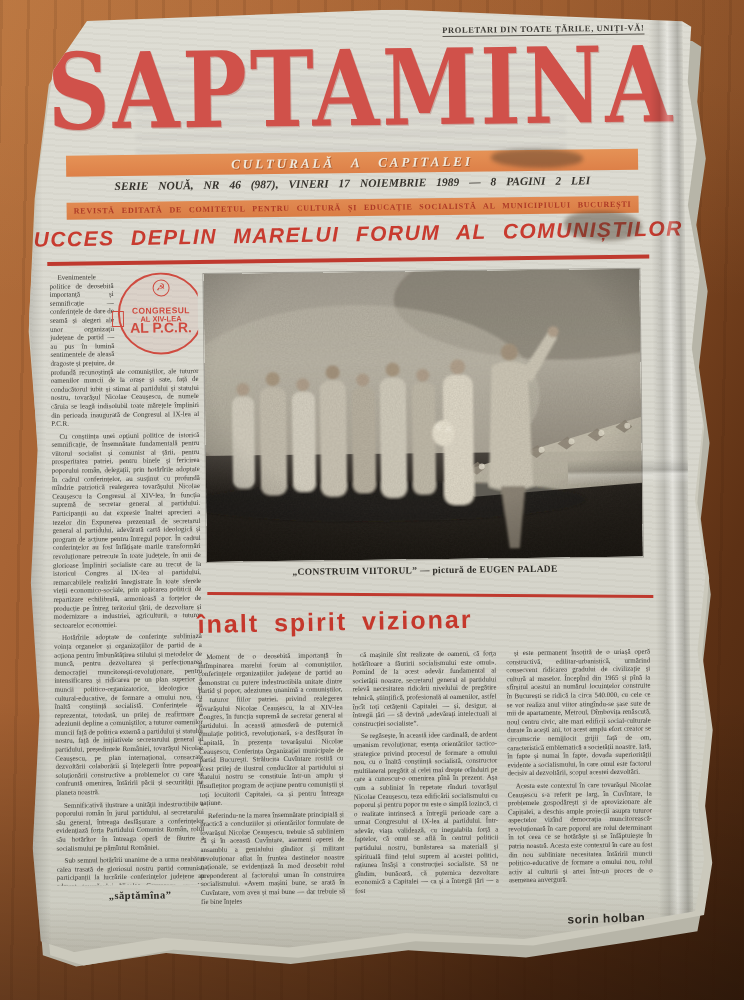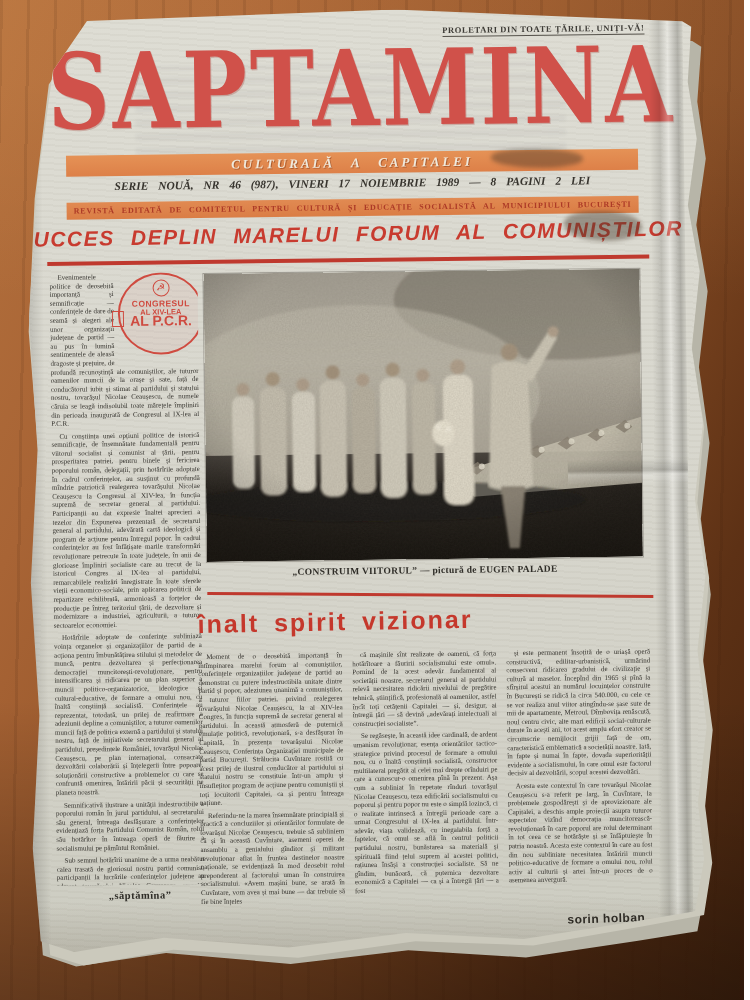--- a/index.html
+++ b/index.html
@@ -50,21 +50,21 @@
     font-size:7px;line-height:8.6px;text-align:justify;}
   #lead-col p{margin:0 0 4px 0;text-indent:8px;}
   #stamp{float:right;width:82px;height:78px;margin:0 -6px 4px 4px;border:2px solid #cf4b40;
     border-radius:50%;color:#cf4b40;text-align:center;position:relative;
     font-family:"Liberation Sans",sans-serif;background:rgba(214,90,80,.06);}
   #stamp::before,#stamp::after{content:"";position:absolute;top:36px;width:10px;height:14px;
     border:1.5px solid #cf4b40;}
   #stamp::before{left:-8px;}#stamp::after{right:-8px;}
   #stamp .emb{display:block;margin:5px auto 0;width:15px;height:15px;border:1.5px solid #cf4b40;
     border-radius:50%;font-size:10px;line-height:14px;}
-  #stamp .l1{display:block;font-weight:bold;font-size:8.5px;letter-spacing:.4px;margin-top:3px;}
+  #stamp .l1{display:block;font-weight:bold;font-size:8.5px;letter-spacing:.4px;margin-top:10px;}
   #stamp .l2{display:block;font-weight:bold;font-size:7.5px;}
   #stamp .l3{display:block;font-weight:bold;font-size:14px;}
   #lead-sig{position:absolute;left:55px;top:877px;width:120px;text-align:center;
     font-weight:bold;font-size:10.5px;letter-spacing:.5px;color:#2e2c27;}
   
   #photo{position:absolute;left:186px;top:262px;width:436px;height:288px;overflow:hidden;
     box-shadow:0 0 0 1px rgba(60,55,45,.35);}
   #photo svg{display:block;width:100%;height:100%;}
   #caption{position:absolute;left:186px;top:556px;width:436px;text-align:center;
     font-weight:bold;font-size:9.5px;letter-spacing:.3px;color:#2f2d28;}

